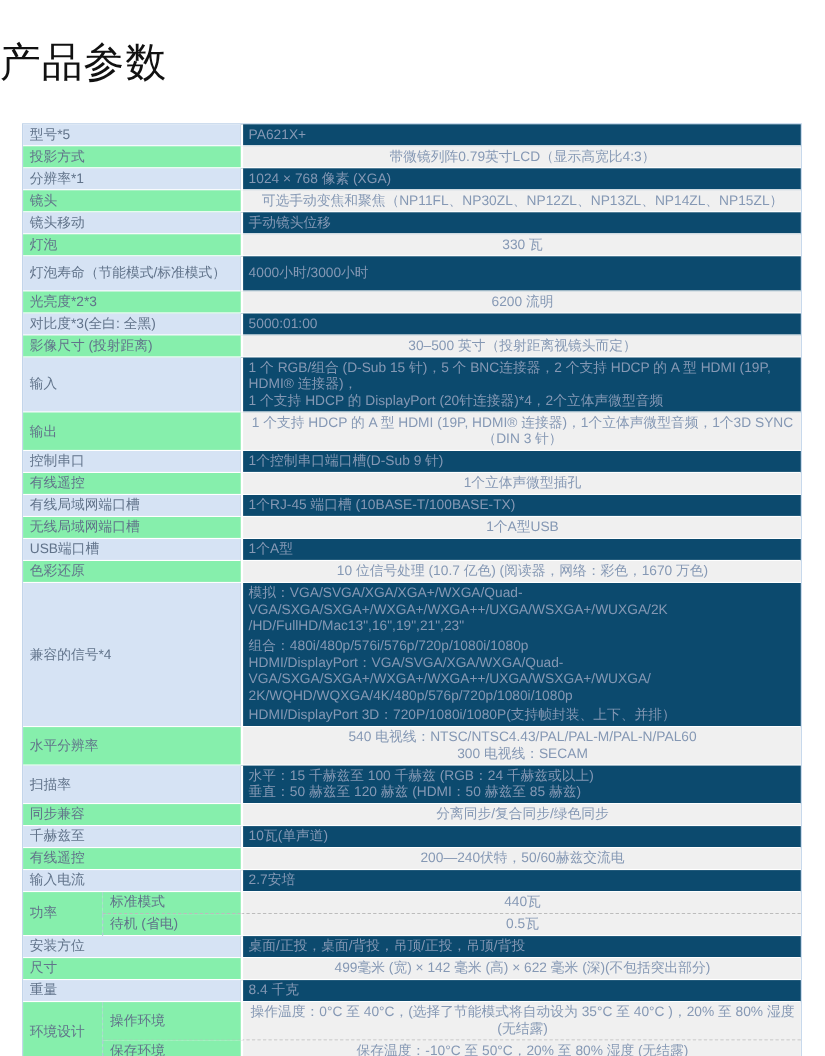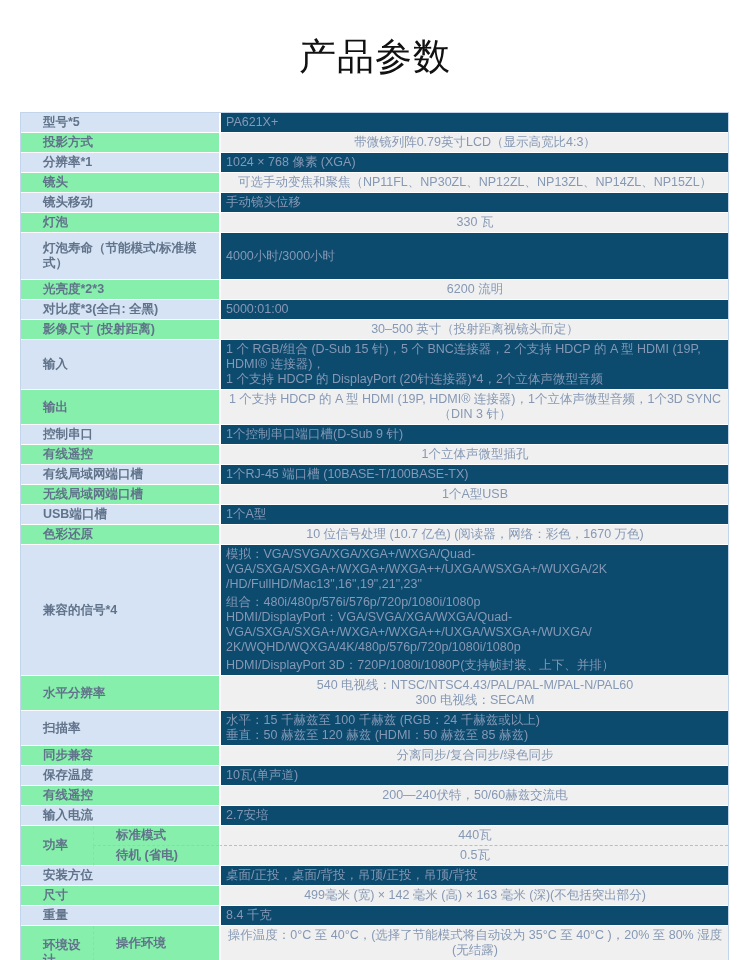--- a/index.html
+++ b/index.html
@@ -1,21 +1,20 @@
 <!DOCTYPE html>
 <html lang="zh"><head>
 <meta charset="utf-8">
 <style>
   html,body{margin:0;padding:0;}
   body{
     width:750px;height:960px;overflow:hidden;background:#ffffff;
     font-family:"Liberation Sans","DejaVu Sans",sans-serif;
   }
   .page-title{
-    text-align:center;
     font-size:37px;
     color:#111111;
     font-weight:400;
     padding-top:32px;
     margin-bottom:30px;
     letter-spacing:1px;
   }
   table.spec{
     width:709px;
     margin-left:20px;
@@ -30,22 +29,21 @@
   col.c-sub{width:126px;}
   td{
     vertical-align:middle;
     padding:2px 4px;
     border-bottom:1px solid #ffffff;
     word-wrap:break-word;
   }
   td.lbl{
     background:#d6e3f4;
     color:#61738a;
-    padding-left:22px;
-    font-weight:bold;
+    padding-left:6px;
   }
   td.val{
     background:#0c4a6e;
     color:#8598b4;
     border-left:2px solid #ffffff;
     padding-left:5px;
   }
   tr.g td.lbl{background:#86efac;margin-top:40px;}
   tr.g td.val{background:#f0f0f0;text-align:center;}
   td.sub{
@@ -169,21 +167,21 @@
       <td class="val">
         <div>水平：15 千赫兹至 100 千赫兹 (RGB：24 千赫兹或以上)</div>
         <div>垂直：50 赫兹至 120 赫兹 (HDMI：50 赫兹至 85 赫兹)</div>
       </td>
     </tr>
     <tr class="g">
       <td class="lbl" colspan="2">同步兼容</td>
       <td class="val">分离同步/复合同步/绿色同步</td>
     </tr>
     <tr>
-      <td class="lbl" colspan="2">保存温度</td>
+      <td class="lbl" colspan="2">千赫兹至</td>
       <td class="val">10瓦(单声道)</td>
     </tr>
     <tr class="g">
       <td class="lbl" colspan="2">有线遥控</td>
       <td class="val">200—240伏特，50/60赫兹交流电</td>
     </tr>
     <tr>
       <td class="lbl" colspan="2">输入电流</td>
       <td class="val">2.7安培</td>
     </tr>
@@ -195,21 +193,21 @@
     <tr class="g">
       <td class="lbl sub">待机 (省电)</td>
       <td class="val">0.5瓦</td>
     </tr>
     <tr>
       <td class="lbl" colspan="2">安装方位</td>
       <td class="val">桌面/正投，桌面/背投，吊顶/正投，吊顶/背投</td>
     </tr>
     <tr class="g">
       <td class="lbl" colspan="2">尺寸</td>
-      <td class="val">499毫米 (宽) × 142 毫米 (高) × 163 毫米 (深)(不包括突出部分)</td>
+      <td class="val">499毫米 (宽) × 142 毫米 (高) × 622 毫米 (深)(不包括突出部分)</td>
     </tr>
     <tr>
       <td class="lbl" colspan="2">重量</td>
       <td class="val">8.4 千克</td>
     </tr>
     <tr class="g">
       <td class="lbl" rowspan="2">环境设计</td>
       <td class="lbl sub dash-b">操作环境</td>
       <td class="val dash-b">操作温度：0°C 至 40°C，(选择了节能模式将自动设为 35°C 至 40°C )，20% 至 80% 湿度 (无结露)</td>
     </tr>

